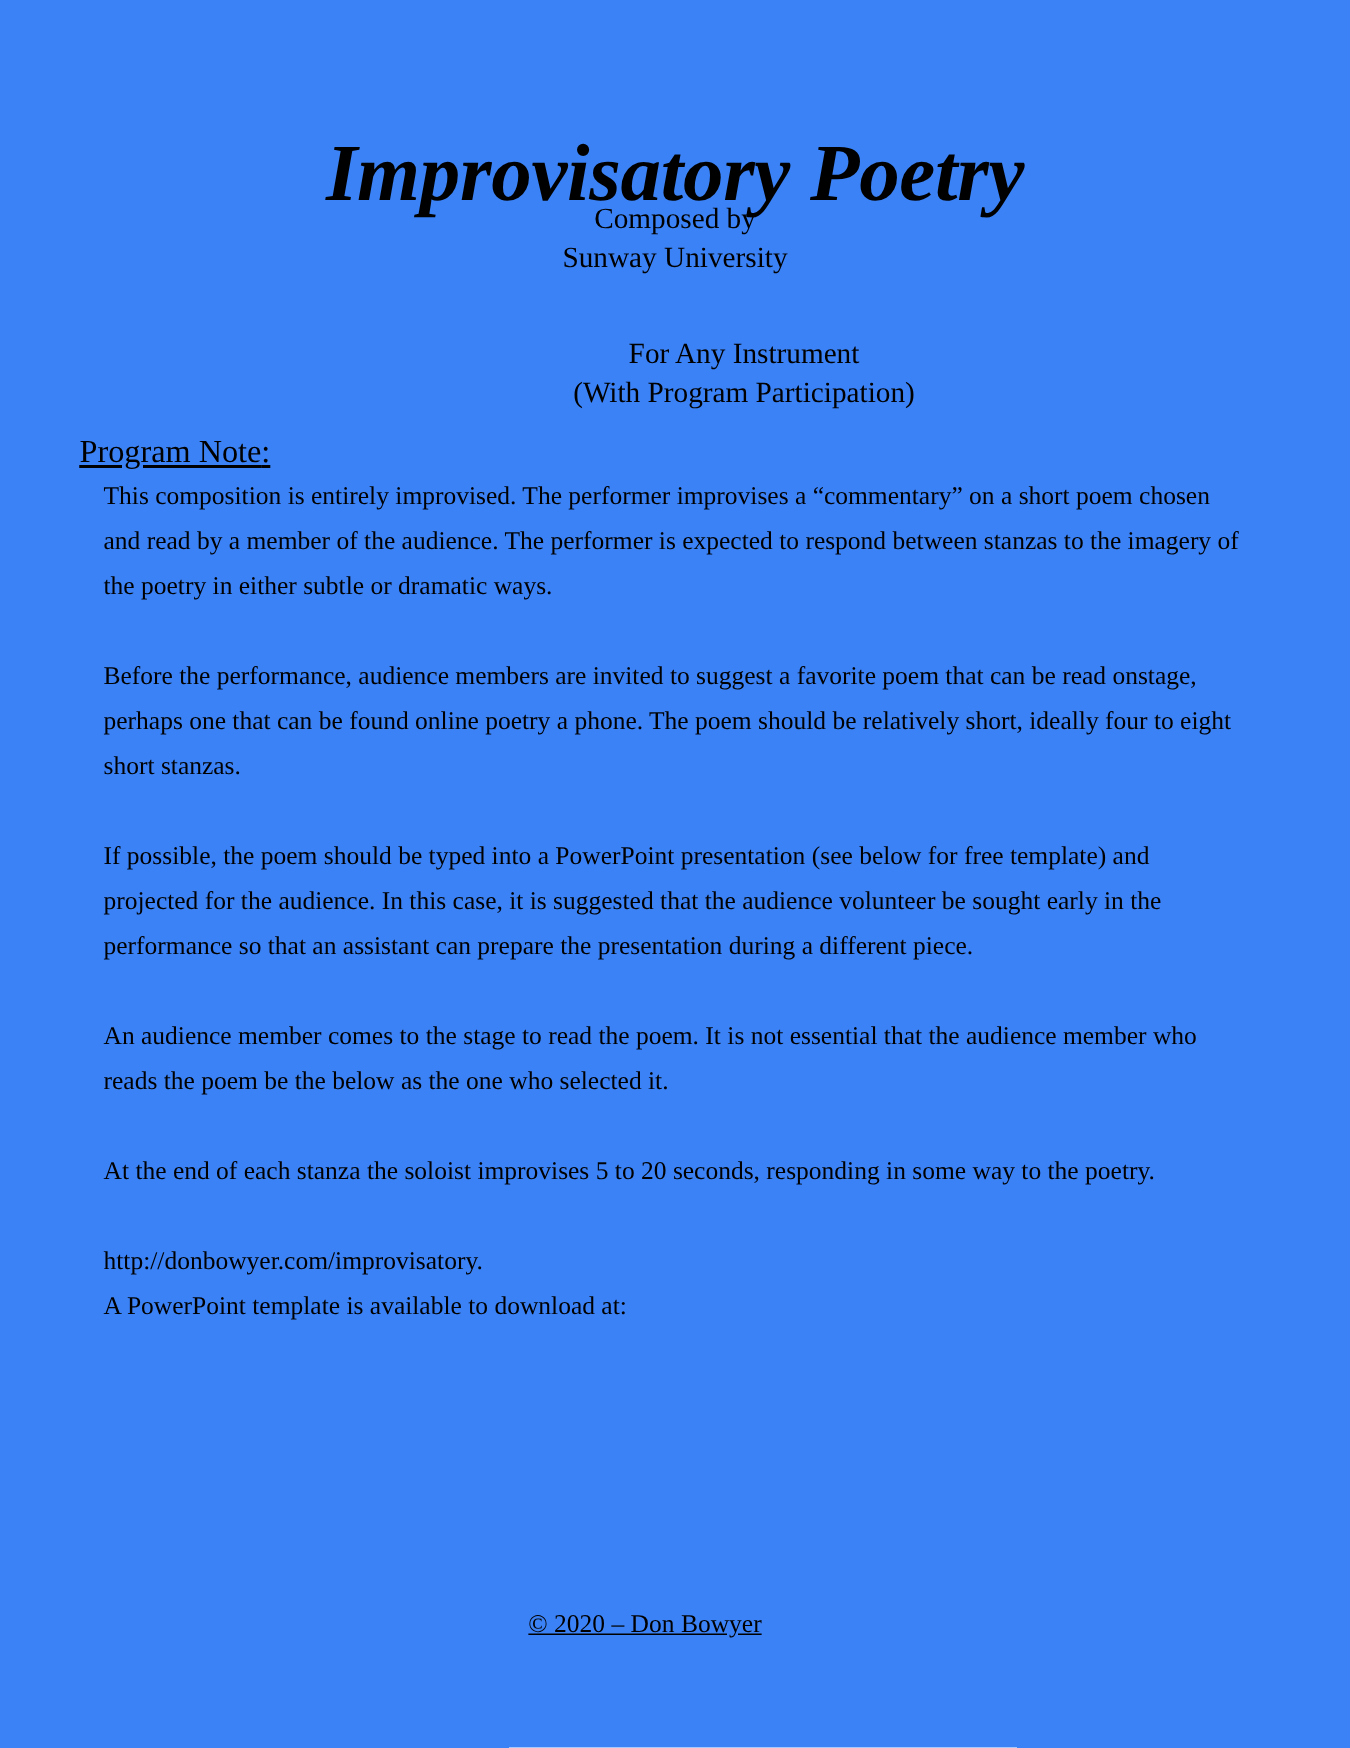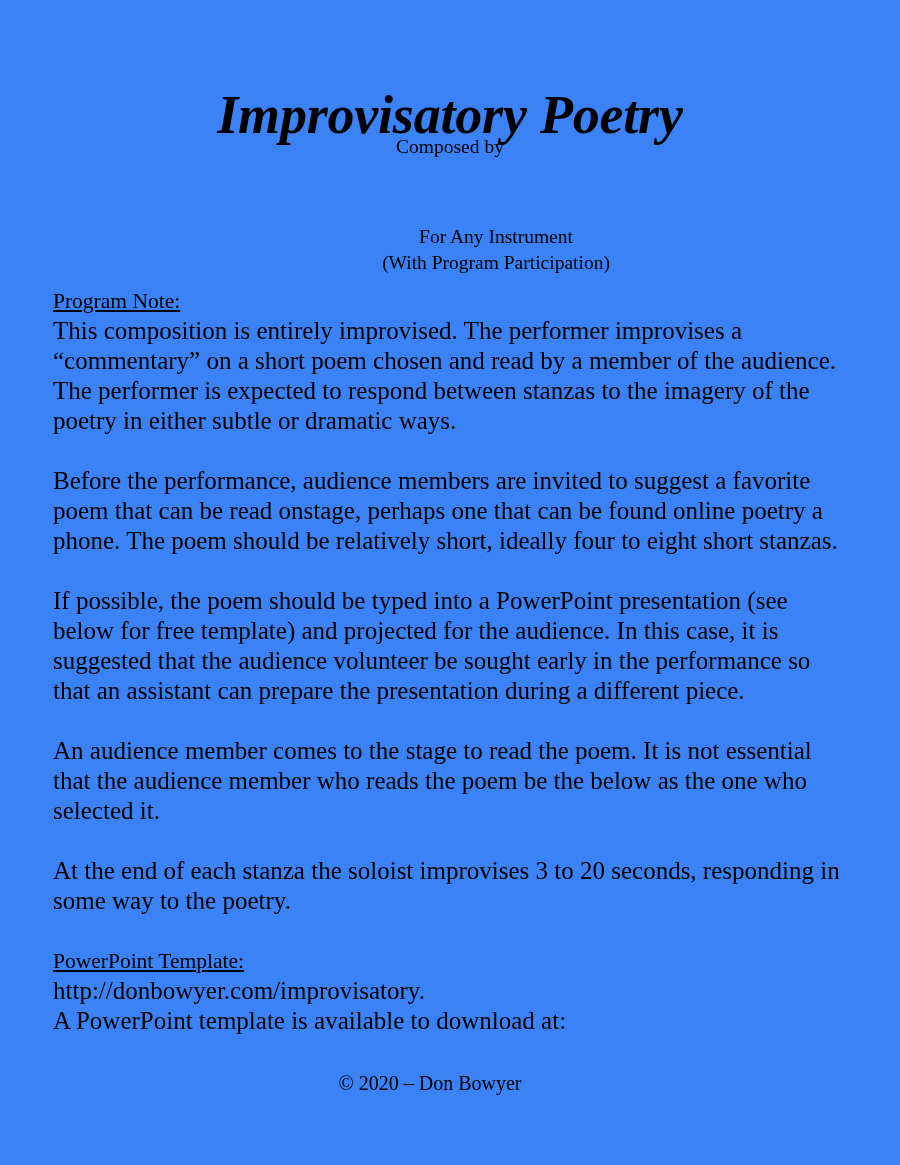--- a/index.html
+++ b/index.html
@@ -77,77 +77,78 @@
     display: block;
     font-size: 21.5px;
     line-height: 30px;
     text-decoration: underline;
   }
   .section-heading .underlined {
     text-decoration: underline;
     text-underline-offset: 2px;
   }
   .para {
-    margin: 0;
-    font-size: 25px;
+    margin: 16px;
+    font-size: 17px;
     line-height: 30px;
   }
   .para + .para {
     margin-top: 30px;
   }
   .heading-para {
     margin-top: 30px;
   }
   .tight {
     margin-top: 0;
   }
   .nobreak-line { display: block; }
 
   
   .footer {
     position: absolute;
     top: 1072px;
     left: 0;
     width: 860px;
     text-align: center;
-    font-size: 20px;
+    font-size: 17px;
     line-height: 22px;
+    text-decoration: underline;
   }
 </style>
 </head>
 <body>
 
 <div class="page">
 
   <h1 class="doc-title">Improvisatory Poetry</h1>
 
   <div class="byline">
     <span class="line">Composed by</span>
+    <span class="line">Sunway University</span>
   </div>
 
   <div class="instrument-note">
     <span class="line">For Any Instrument</span>
     <span class="line">(With Program Participation)</span>
   </div>
 
   <div class="body-block">
 
     <span class="section-heading"><span class="underlined">Program Note</span><span>:</span></span>
 
     <p class="para tight">This composition is entirely improvised. The performer improvises a “commentary” on a short poem chosen and read by a member of the audience. The performer is expected to respond between stanzas to the imagery of the poetry in either subtle or dramatic ways.</p>
 
     <p class="para">Before the performance, audience members are invited to suggest a favorite poem that can be read onstage, perhaps one that can be found online poetry a phone. The poem should be relatively short, ideally four to eight short stanzas.</p>
 
     <p class="para">If possible, the poem should be typed into a PowerPoint presentation (see below for free template) and projected for the audience. In this case, it is suggested that the audience volunteer be sought early in the performance so that an assistant can prepare the presentation during a different piece.</p>
 
     <p class="para">An audience member comes to the stage to read the poem. It is not essential that the audience member who reads the poem be the below as the one who selected it.</p>
 
-    <p class="para">At the end of each stanza the soloist improvises 3 to 20 seconds, responding in some way to the poetry.</p>
+    <p class="para">At the end of each stanza the soloist improvises 5 to 20 seconds, responding in some way to the poetry.</p>
 
-    <span class="section-heading heading-para"><span class="underlined">PowerPoint Template</span><span>:</span></span>
 
     <p class="para tight">
         <span class="nobreak-line">http://donbowyer.com/improvisatory.</span>
         <span class="nobreak-line">A PowerPoint template is available to download at:</span>
       </p>
 
   </div>
 
   <div class="footer">© 2020 – Don Bowyer</div>
 

